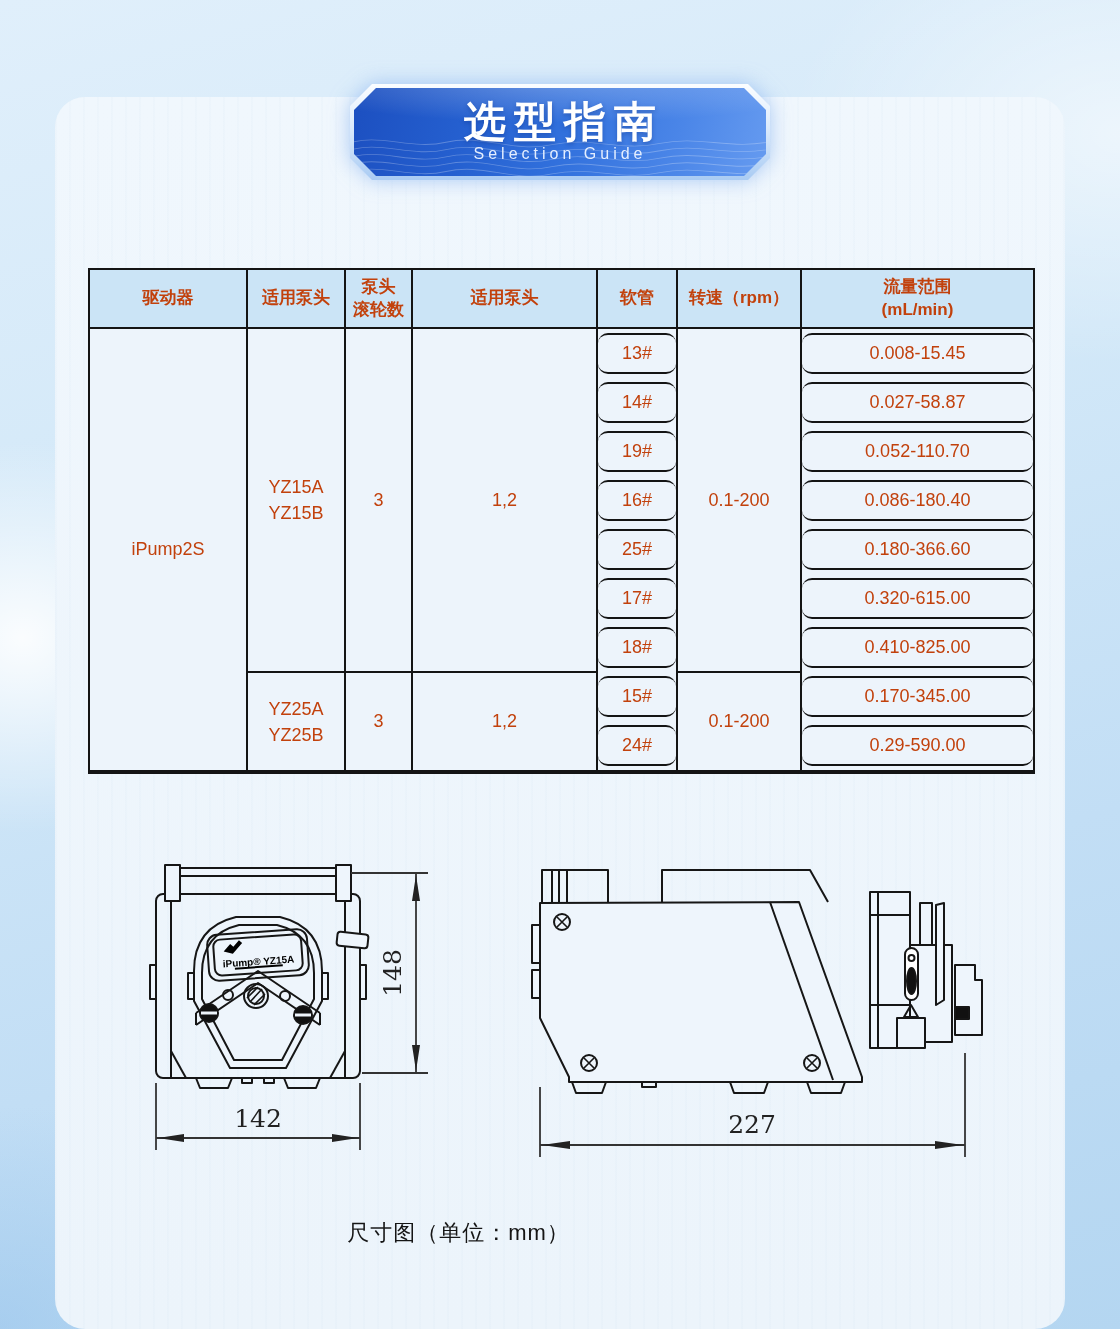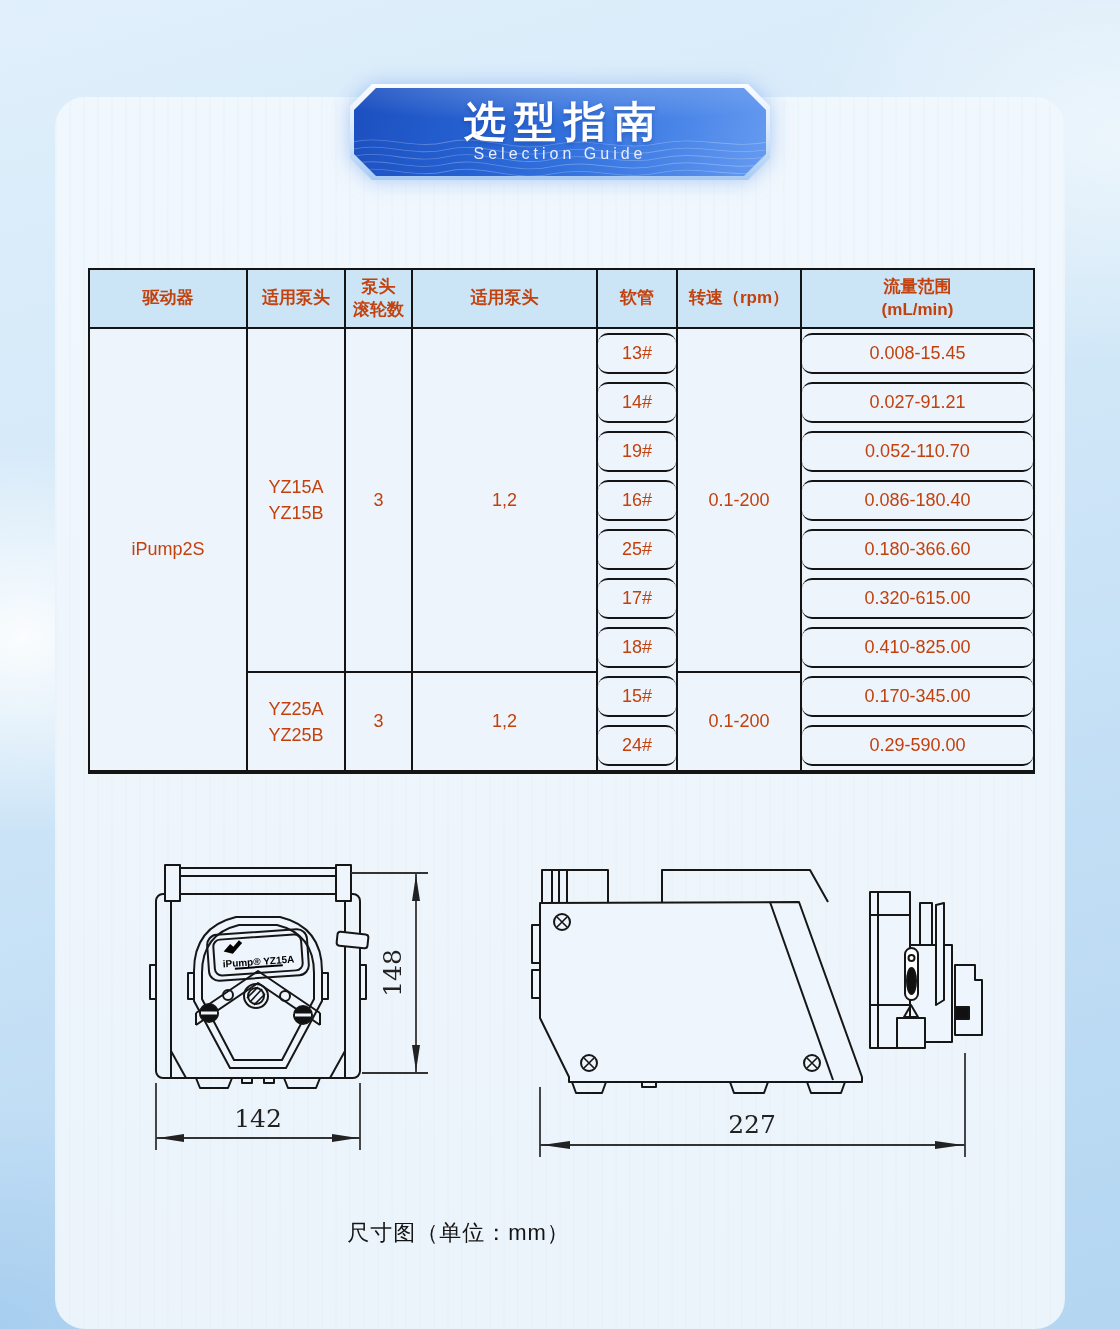--- a/index.html
+++ b/index.html
@@ -126,21 +126,21 @@
         <td rowspan="7">0.1-200</td>
         <td class="boxed">
             <div class="box">0.008-15.45</div>
           </td>
       </tr>
       <tr>
         <td class="boxed">
             <div class="box">14#</div>
           </td>
         <td class="boxed">
-            <div class="box">0.027-91.21</div>
+            <div class="box">0.027-58.87</div>
           </td>
       </tr>
       <tr>
         <td class="boxed">
             <div class="box">19#</div>
           </td>
         <td class="boxed">
             <div class="box">0.052-110.70</div>
           </td>
       </tr>

